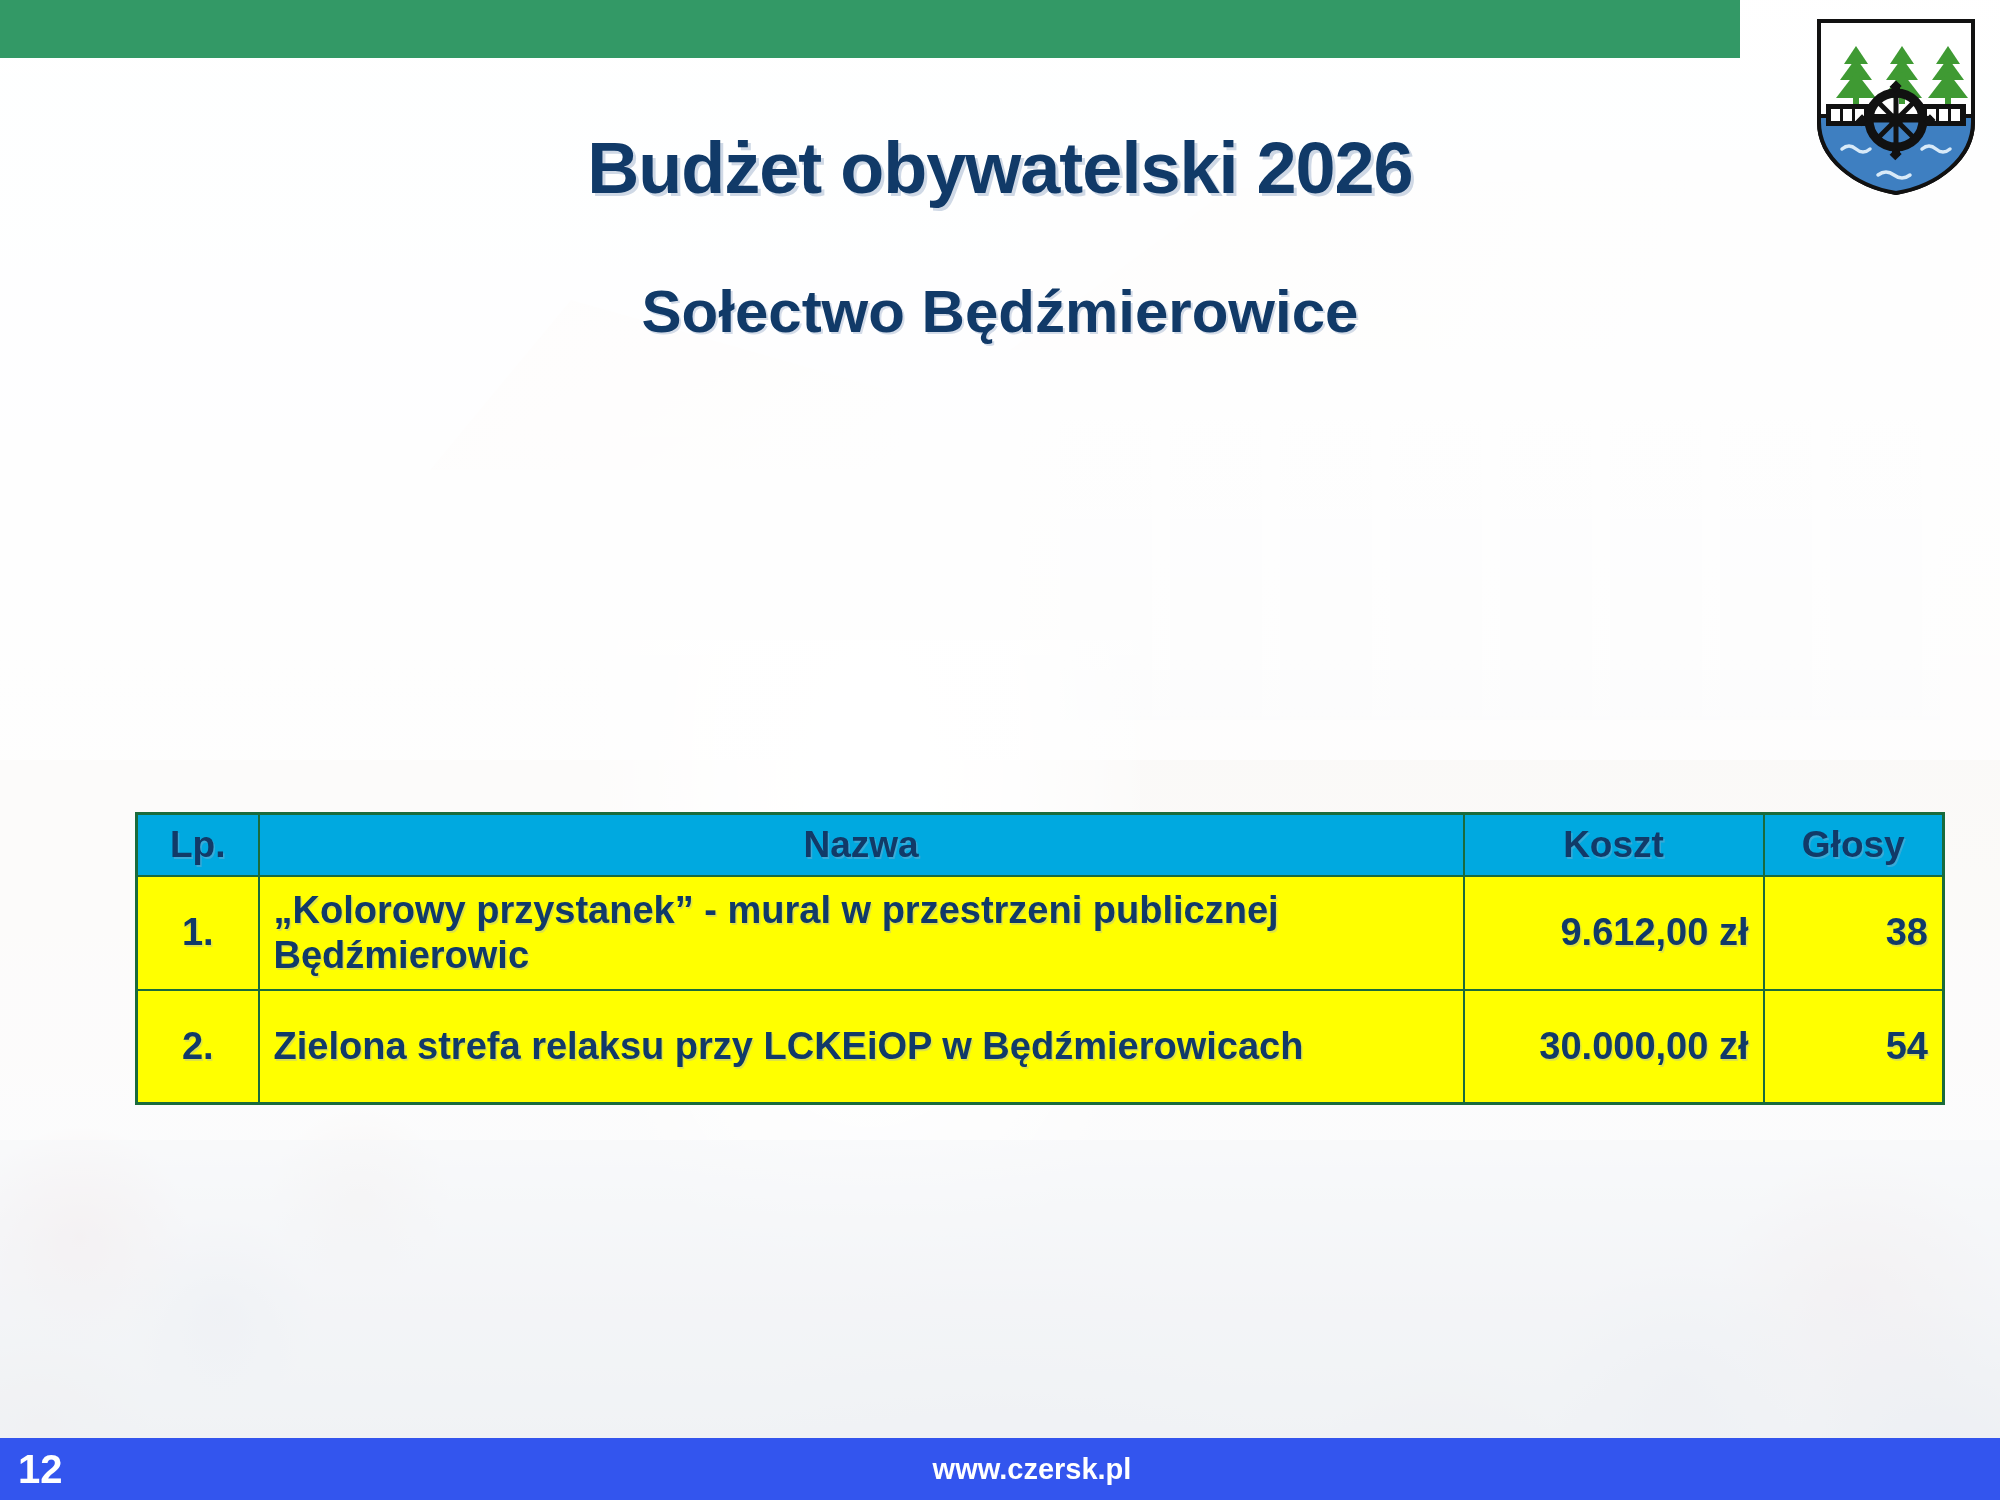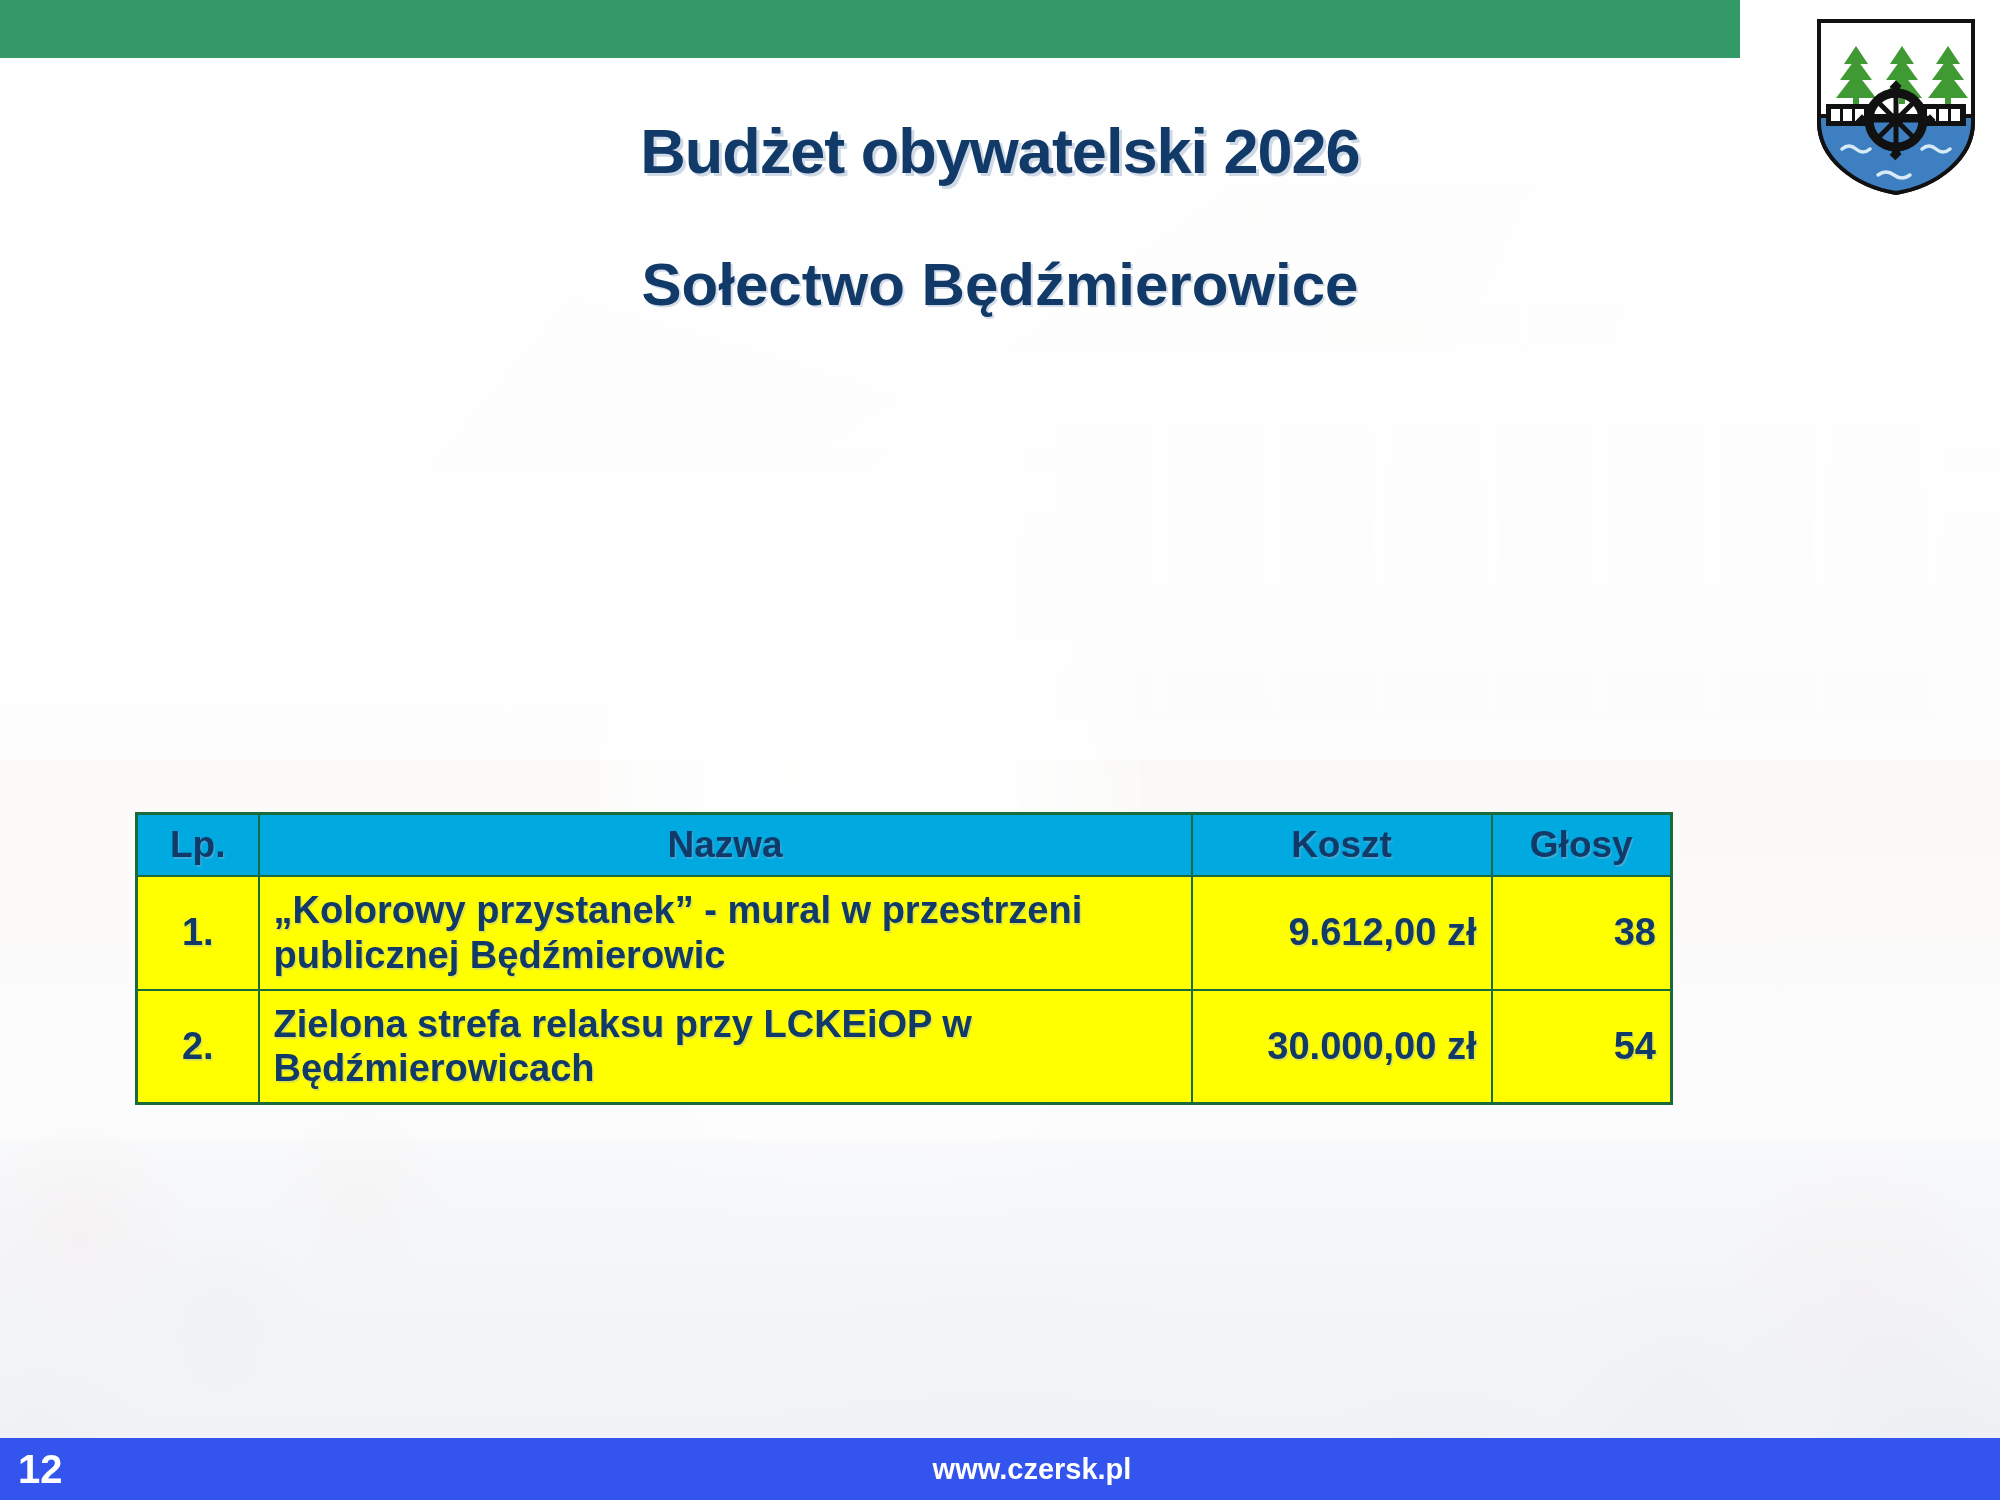--- a/index.html
+++ b/index.html
@@ -124,23 +124,23 @@
 
   
   .headings {
     position: absolute;
     left: 0; top: 0;
     width: 2000px;
     z-index: 5;
     text-align: center;
   }
   .title {
-    margin: 4px;
+    margin: 16px;
     padding-top: 116px;
-    font-size: 63px;
+    font-size: 72px;
     font-weight: bold;
     color: #113A68;
     letter-spacing: -1px;
     line-height: 1;
     text-shadow: 3px 3px 0 rgba(150,170,200,.45);
   }
   .subtitle {
     margin: 10px;
     padding-top: 62px;
     font-size: 60px;
@@ -156,21 +156,21 @@
     font-weight: bold;
     color: #113A68;
     line-height: 1;
     text-shadow: 2px 2px 0 rgba(150,170,200,.40);
   }
 
   
   .table-wrap {
     position: absolute;
     left: 135px; top: 812px;
-    width: 1538px;
+    width: 1810px;
     z-index: 5;
   }
   table.projects {
     width: 100%;
     border-collapse: collapse;
     table-layout: fixed;
     border: 3px solid #1a6b3c;
   }
   table.projects th,
   table.projects td {

